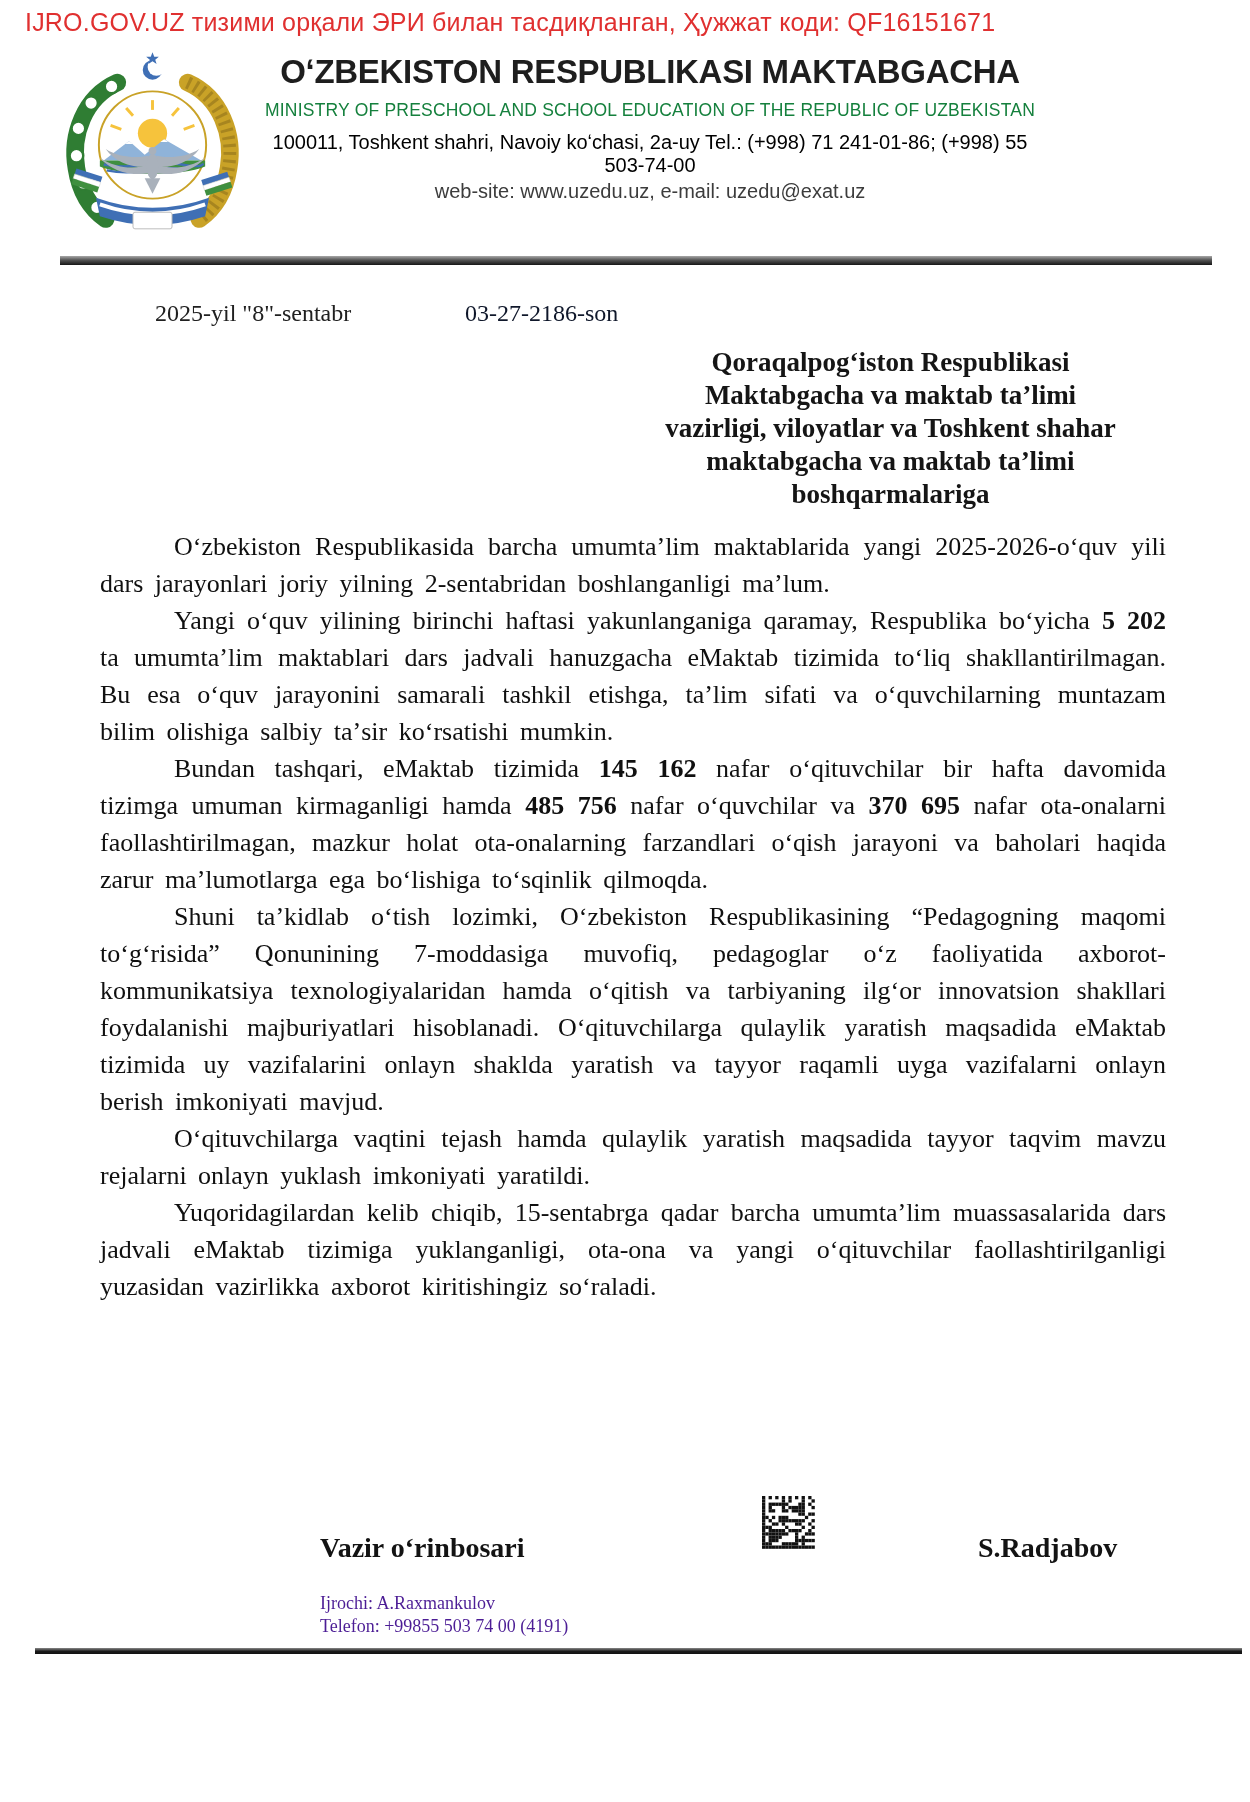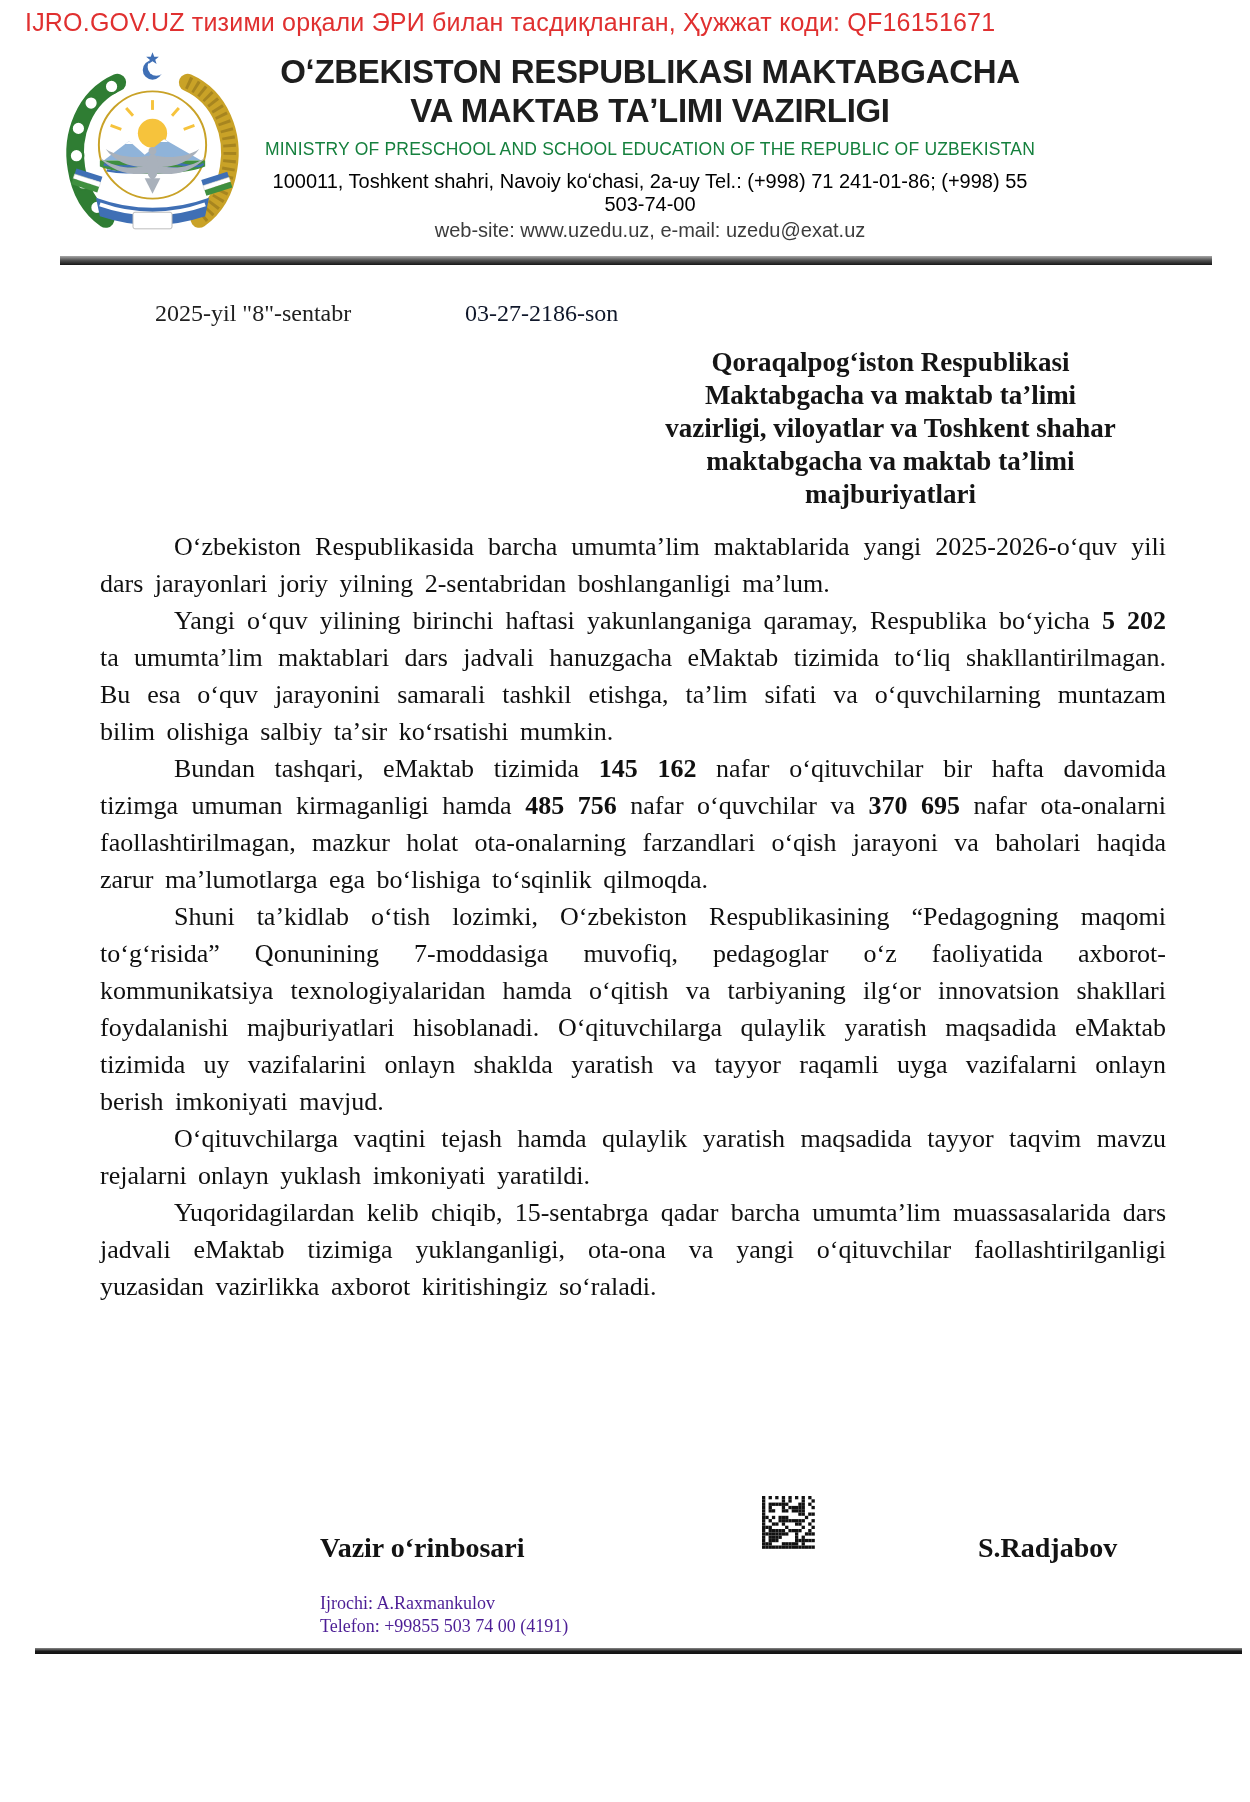--- a/index.html
+++ b/index.html
@@ -111,37 +111,36 @@
       </g>
 
       <path d="M42 150 Q100 171 158 150 L154 169 Q100 187 46 169 Z" fill="#3f6fb5"></path>
       <path d="M46 157 Q100 176 154 157" stroke="#ffffff" stroke-width="4" fill="none"></path>
       <rect x="80" y="165" width="40" height="17" rx="2" fill="#ffffff" stroke="#bbbbbb"></rect>
     </svg>
   </div>
 
   <div class="header-text">
     <div class="title">OʻZBEKISTON RESPUBLIKASI MAKTABGACHA</div>
-    <div class="title">VA MAKTAB TAʼLIMI VAZIRLIGI</div>
     <div class="ministry-en">MINISTRY OF PRESCHOOL AND SCHOOL EDUCATION OF THE REPUBLIC OF UZBEKISTAN</div>
     <div class="address">100011, Toshkent shahri, Navoiy koʻchasi, 2a-uy Tel.: (+998) 71 241-01-86; (+998) 55 503-74-00</div>
     <div class="website">web-site: www.uzedu.uz, e-mail: uzedu@exat.uz</div>
   </div>
 
   <div class="rule1"></div>
 
   <div class="meta-date">2025-yil "8"-sentabr</div>
   <div class="meta-num">03-27-2186-son</div>
 
   <div class="recipient">
       <div>Qoraqalpogʻiston Respublikasi</div>
       <div>Maktabgacha va maktab taʼlimi</div>
       <div>vazirligi, viloyatlar va Toshkent shahar</div>
       <div>maktabgacha va maktab taʼlimi</div>
-      <div>majburiyatlari</div>
+      <div>boshqarmalariga</div>
     </div>
 
   <div class="body-text">
       <p><span>Oʻzbekiston Respublikasida barcha umumtaʼlim maktablarida yangi 2025-2026-oʻquv yili dars jarayonlari joriy yilning 2-sentabridan boshlanganligi maʼlum.</span></p>
       <p><span>Yangi oʻquv yilining birinchi haftasi yakunlanganiga qaramay, Respublika boʻyicha </span><b>5 202</b><span> ta umumtaʼlim maktablari dars jadvali hanuzgacha eMaktab tizimida toʻliq shakllantirilmagan. Bu esa oʻquv jarayonini samarali tashkil etishga, taʼlim sifati va oʻquvchilarning muntazam bilim olishiga salbiy taʼsir koʻrsatishi mumkin.</span></p>
       <p><span>Bundan tashqari, eMaktab tizimida </span><b>145 162</b><span> nafar oʻqituvchilar bir hafta davomida tizimga umuman kirmaganligi hamda </span><b>485 756</b><span> nafar oʻquvchilar va </span><b>370 695</b><span> nafar ota-onalarni faollashtirilmagan, mazkur holat ota-onalarning farzandlari oʻqish jarayoni va baholari haqida zarur maʼlumotlarga ega boʻlishiga toʻsqinlik qilmoqda.</span></p>
       <p><span>Shuni taʼkidlab oʻtish lozimki, Oʻzbekiston Respublikasining “Pedagogning maqomi toʻgʻrisida” Qonunining 7-moddasiga muvofiq, pedagoglar oʻz faoliyatida axborot-kommunikatsiya texnologiyalaridan hamda oʻqitish va tarbiyaning ilgʻor innovatsion shakllari foydalanishi majburiyatlari hisoblanadi. Oʻqituvchilarga qulaylik yaratish maqsadida eMaktab tizimida uy vazifalarini onlayn shaklda yaratish va tayyor raqamli uyga vazifalarni onlayn berish imkoniyati mavjud.</span></p>
       <p><span>Oʻqituvchilarga vaqtini tejash hamda qulaylik yaratish maqsadida tayyor taqvim mavzu rejalarni onlayn yuklash imkoniyati yaratildi.</span></p>
       <p><span>Yuqoridagilardan kelib chiqib, 15-sentabrga qadar barcha umumtaʼlim muassasalarida dars jadvali eMaktab tizimiga yuklanganligi, ota-ona va yangi oʻqituvchilar faollashtirilganligi yuzasidan vazirlikka axborot kiritishingiz soʻraladi.</span></p>
     </div>

